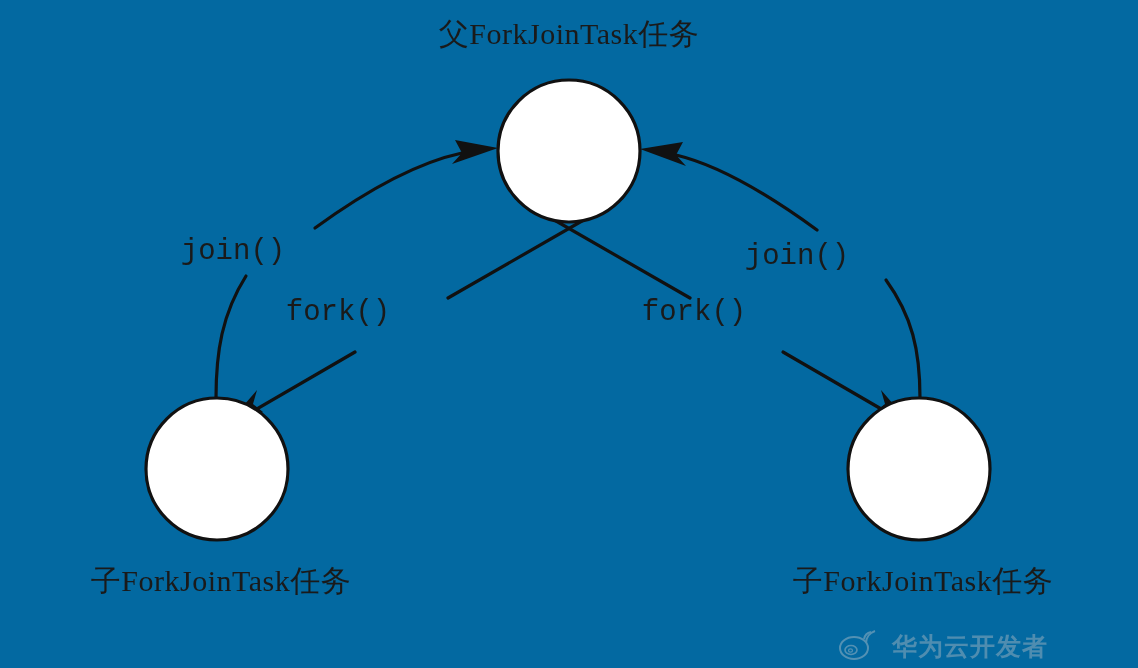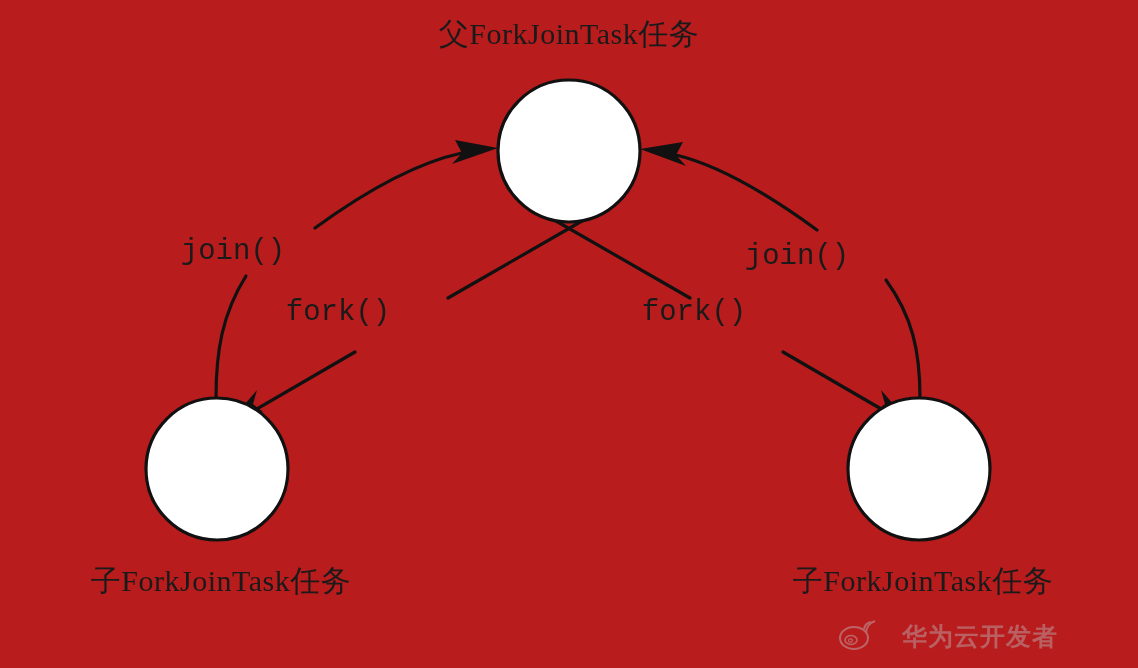--- a/index.html
+++ b/index.html
@@ -11,21 +11,21 @@
   body {
     width: 1138px;
     height: 668px;
     overflow: hidden;
     font-family: "Liberation Serif", "DejaVu Serif", serif;
   }
   #diagram-root {
     position: relative;
     width: 1138px;
     height: 668px;
-    background: #b91c1c;
+    background: #0369a1;
   }
   #diagram-svg {
     position: absolute;
     left: 0;
     top: 0;
     width: 1138px;
     height: 668px;
     display: block;
   }
   .node-circle {
@@ -55,22 +55,22 @@
     fill: #1a1a1a;
   }
   
   #watermark {
     position: absolute;
     left: 838px;
     top: 618px;
     width: 292px;
     height: 44px;
     display: flex;
-    align-items: flex-start;
-    gap: 22px;
+    align-items: flex-end;
+    gap: 12px;
     opacity: 0.42;
     pointer-events: none;
   }
   #watermark .wm-logo {
     width: 40px;
     height: 34px;
     flex: 0 0 auto;
   }
   #watermark .wm-textwrap {
     position: relative;

